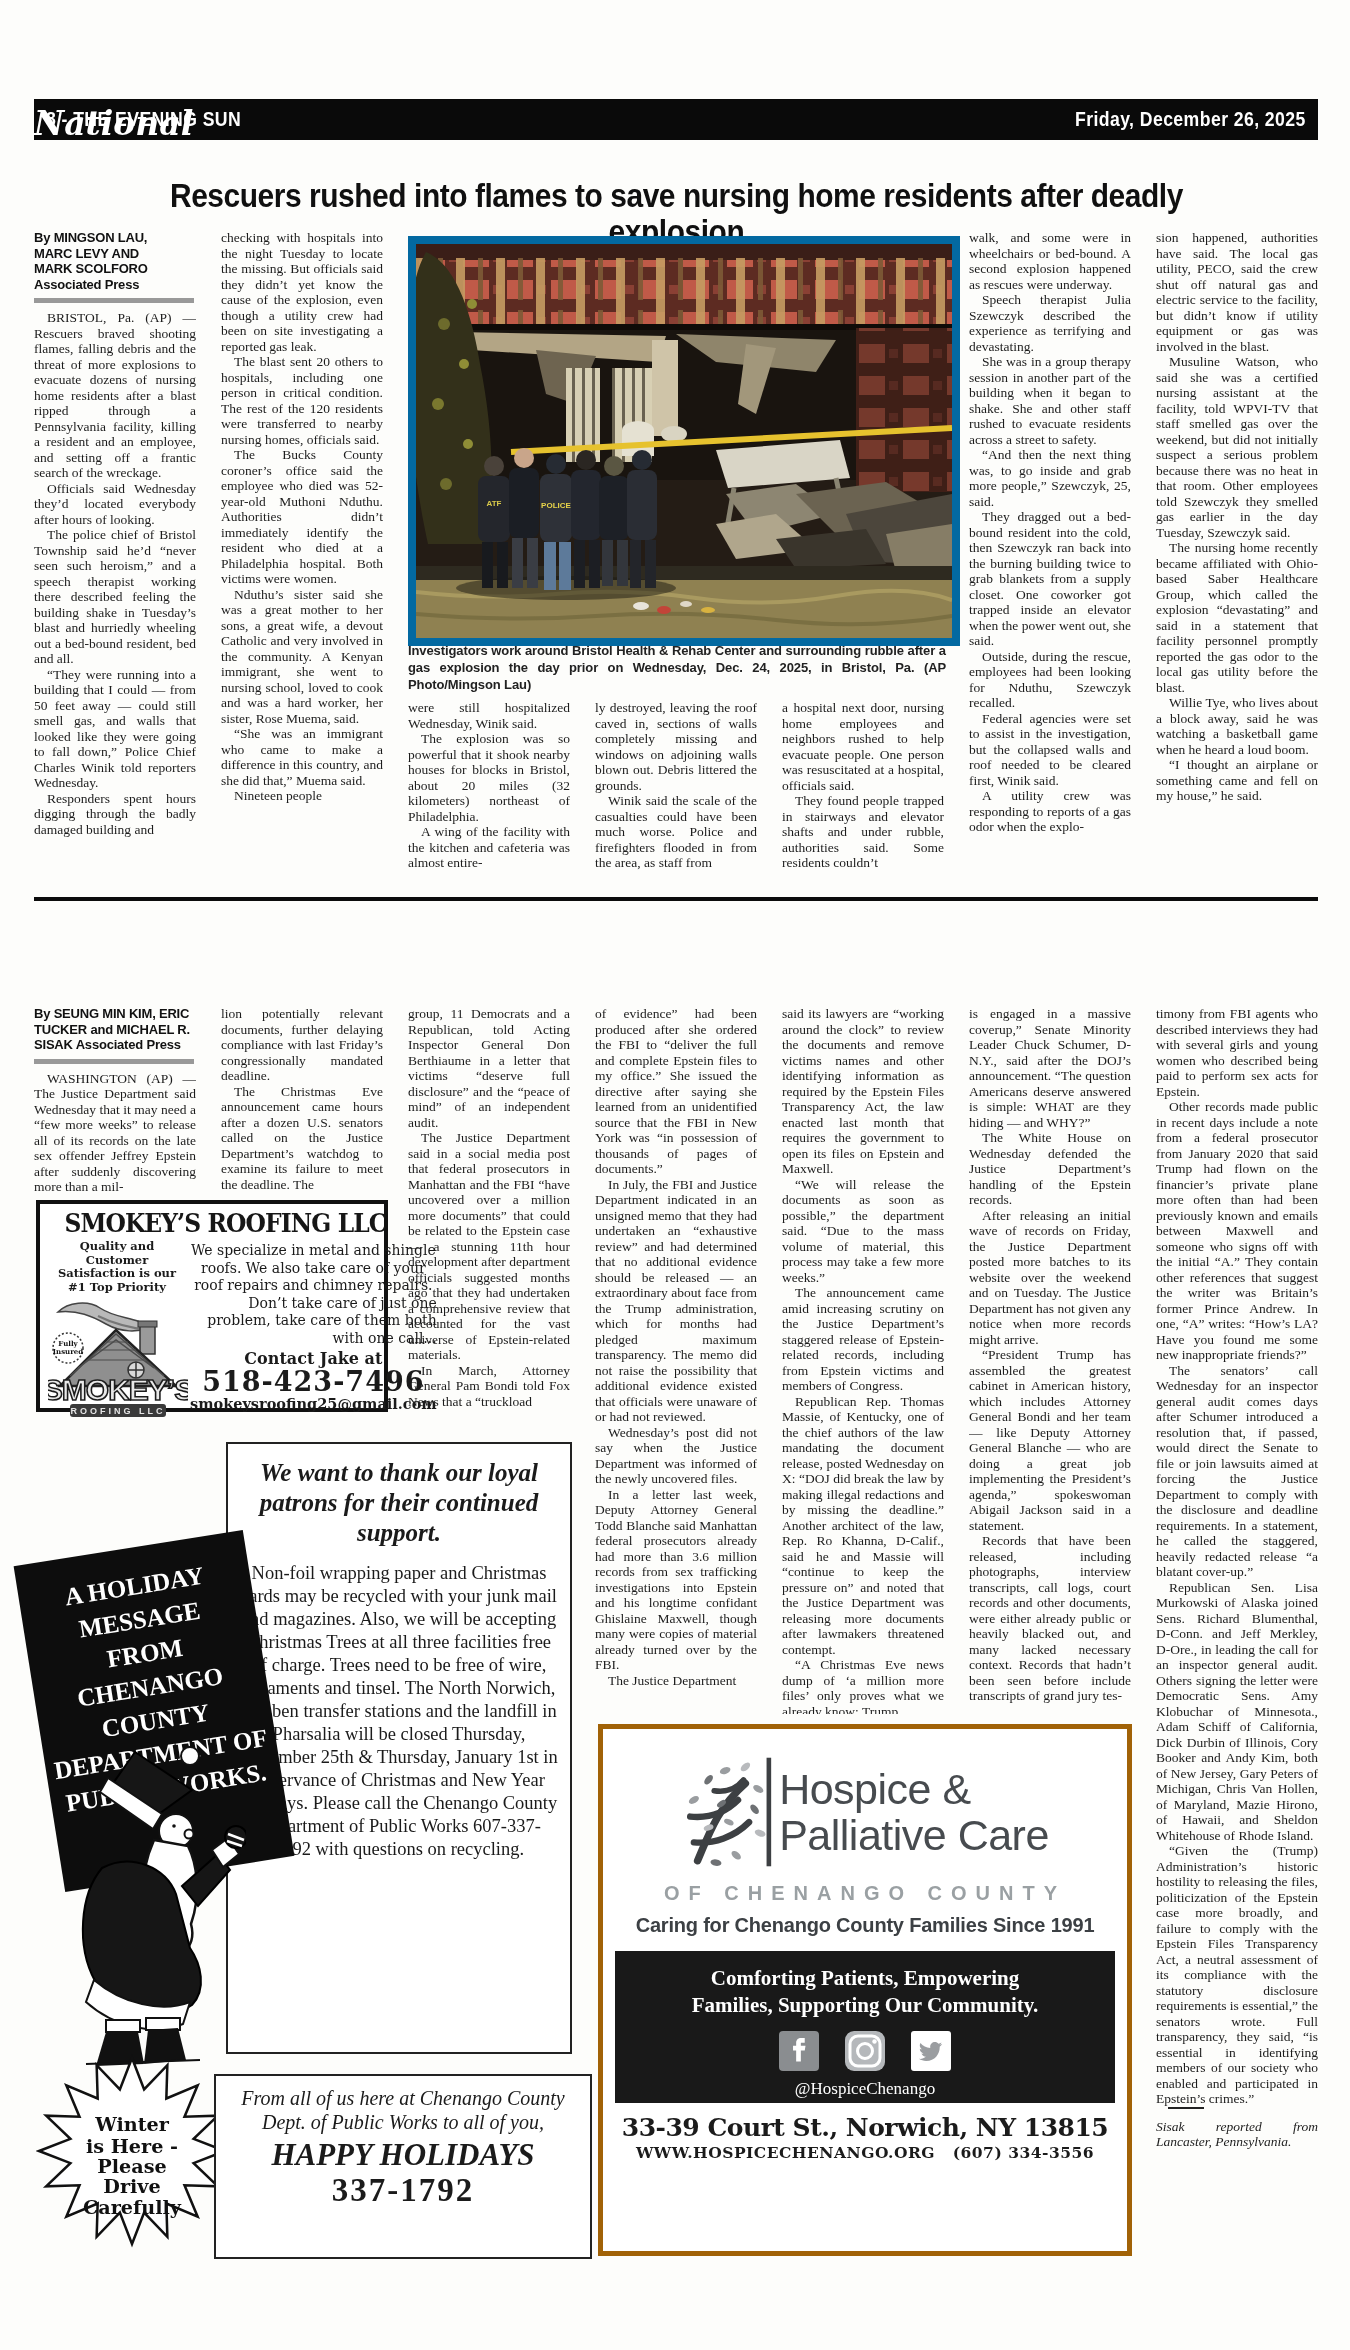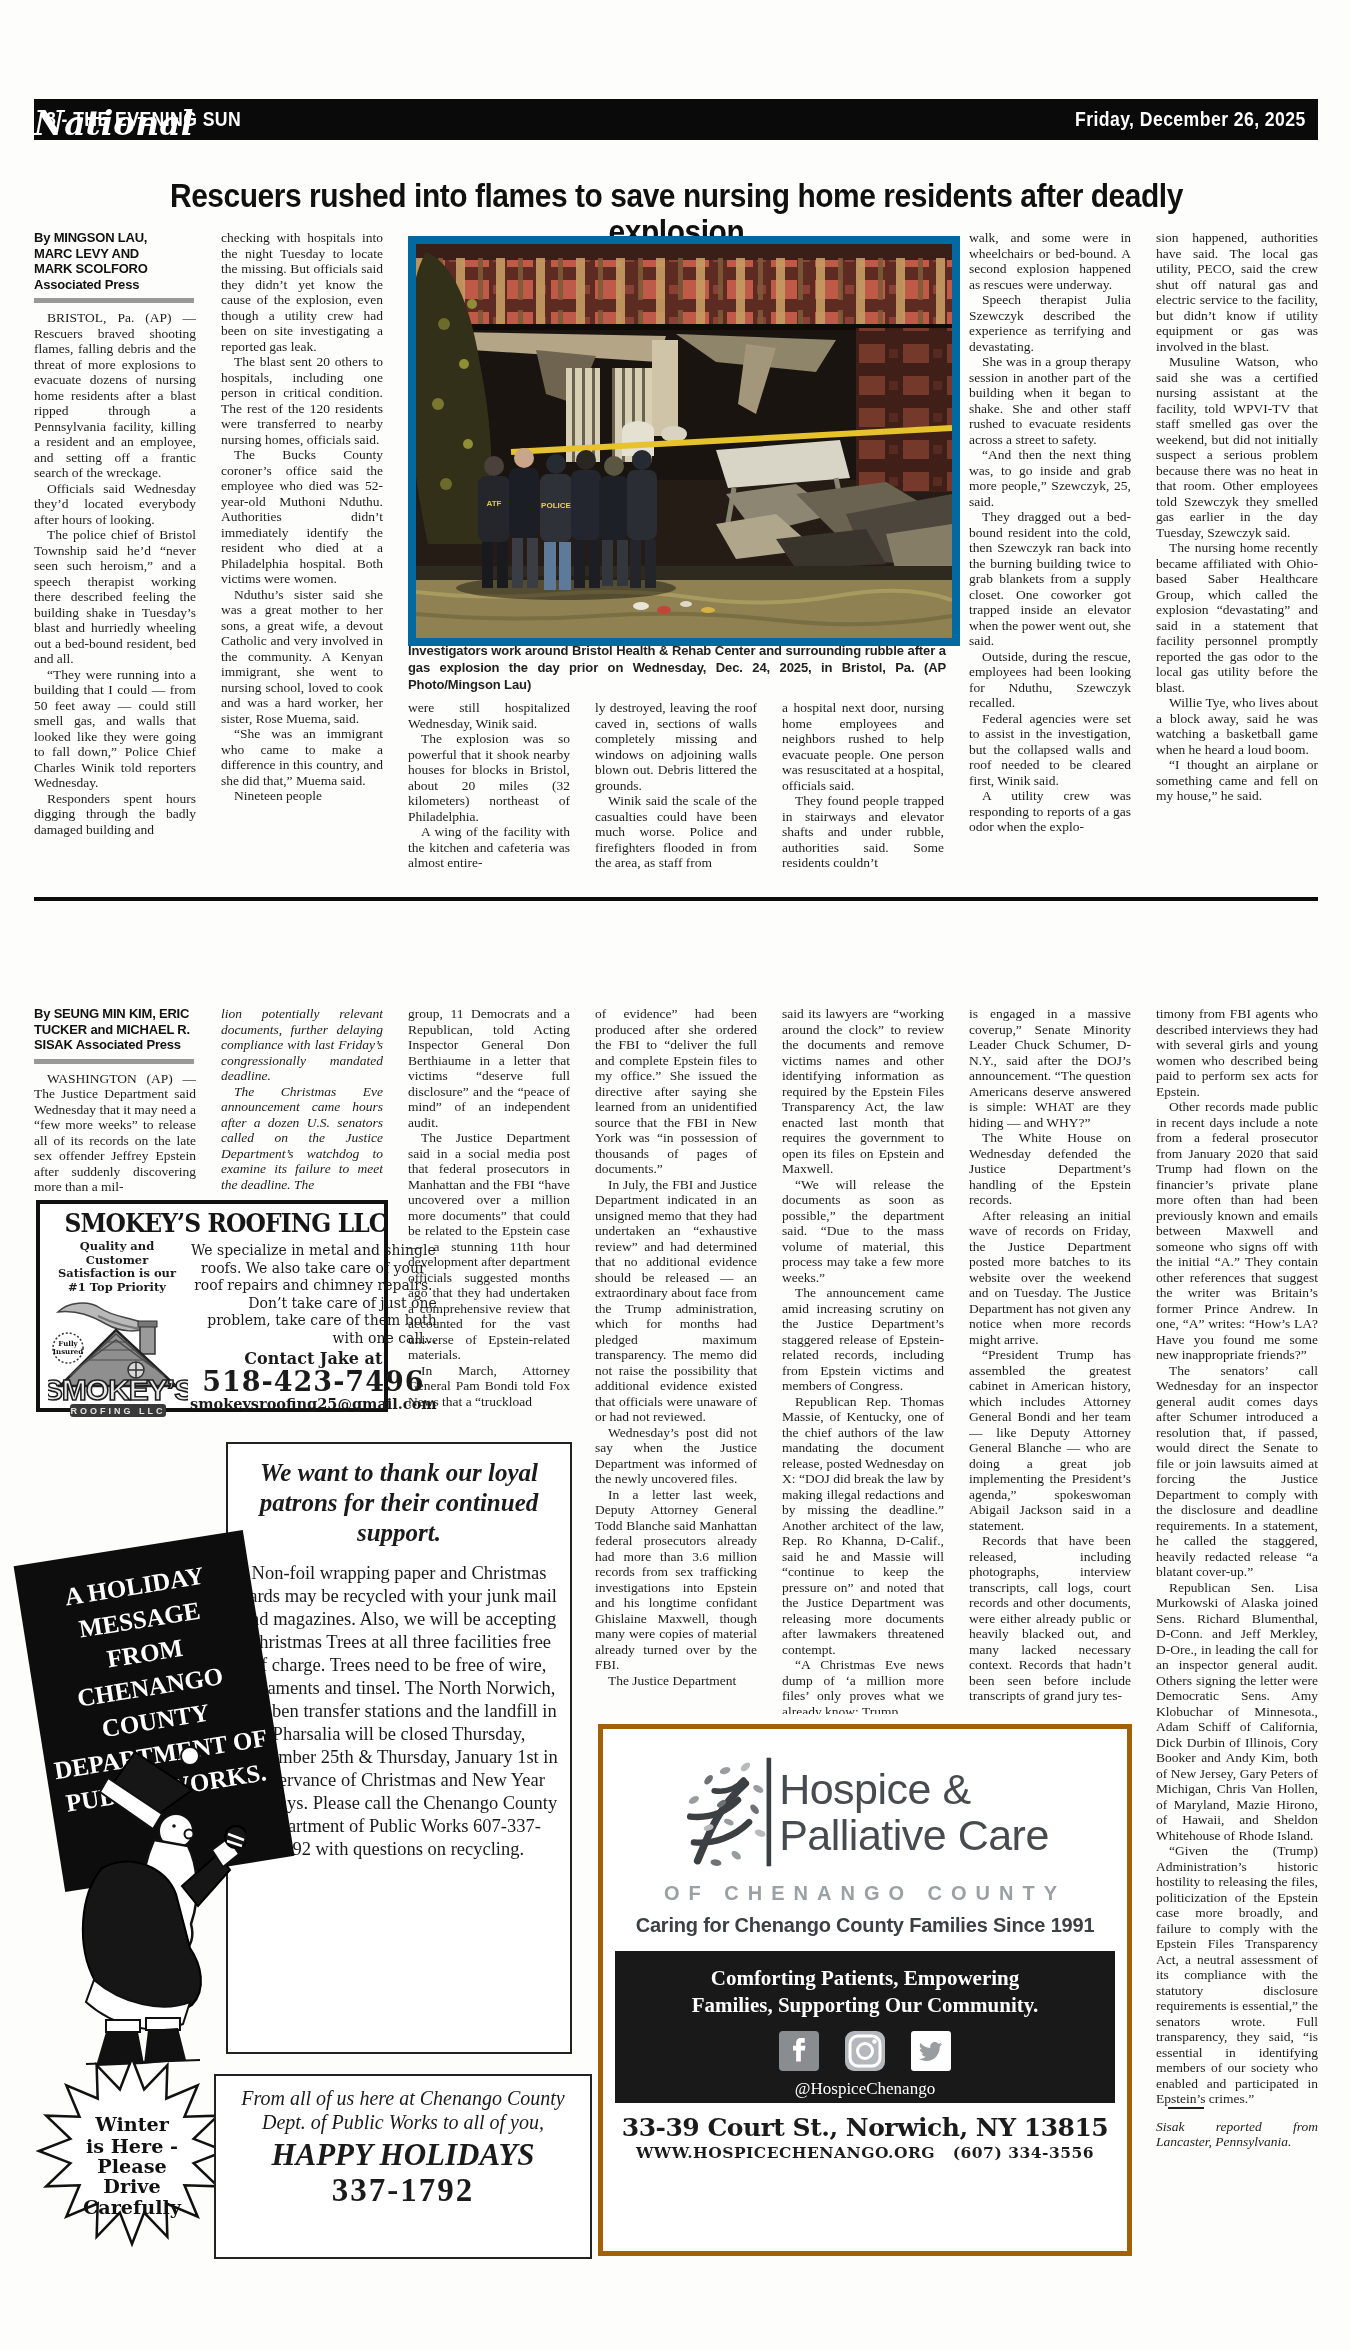--- a/index.html
+++ b/index.html
@@ -36,21 +36,21 @@
   #a1c4{left:595px;top:700px;height:190px;}
   #a1c5{left:782px;top:700px;height:190px;}
   
   .photo{position:absolute;left:408px;top:236px;width:536px;height:394px;border:8px solid #0369a1;
          background:#15803d;}
   .caption{position:absolute;left:408px;top:642px;width:538px;text-align:justify;
            font:700 13px/17px "Liberation Sans",sans-serif;color:#222;letter-spacing:-.1px;}
   .art-divider{position:absolute;left:34px;top:897px;width:1284px;height:4px;background:#0c0c0c;}
   
   #a2c1{left:34px;top:1006px;height:190px;}
-  #a2c2{left:221px;top:1006px;height:190px;font-style:italic;}
+  #a2c2{left:221px;top:1006px;height:190px;}
   #a2c3{left:408px;top:1006px;height:428px;}
   #a2c4{left:595px;top:1006px;height:708px;}
   #a2c5{left:782px;top:1006px;height:708px;}
   #a2c6{left:969px;top:1006px;height:708px;}
   #a2c7{left:1156px;top:1006px;height:1306px;}
   .footnote{margin-top:10px;font:italic 13.5px/15.5px "Liberation Serif",serif;}
   .footrule{width:36px;border-top:2px solid #222;margin:0 0 3px 12px;}
   
   .smokeys{position:absolute;left:36px;top:1200px;width:352px;height:212px;border:4px solid #111;
            background:#fff;box-sizing:border-box;padding:4px 8px;}

